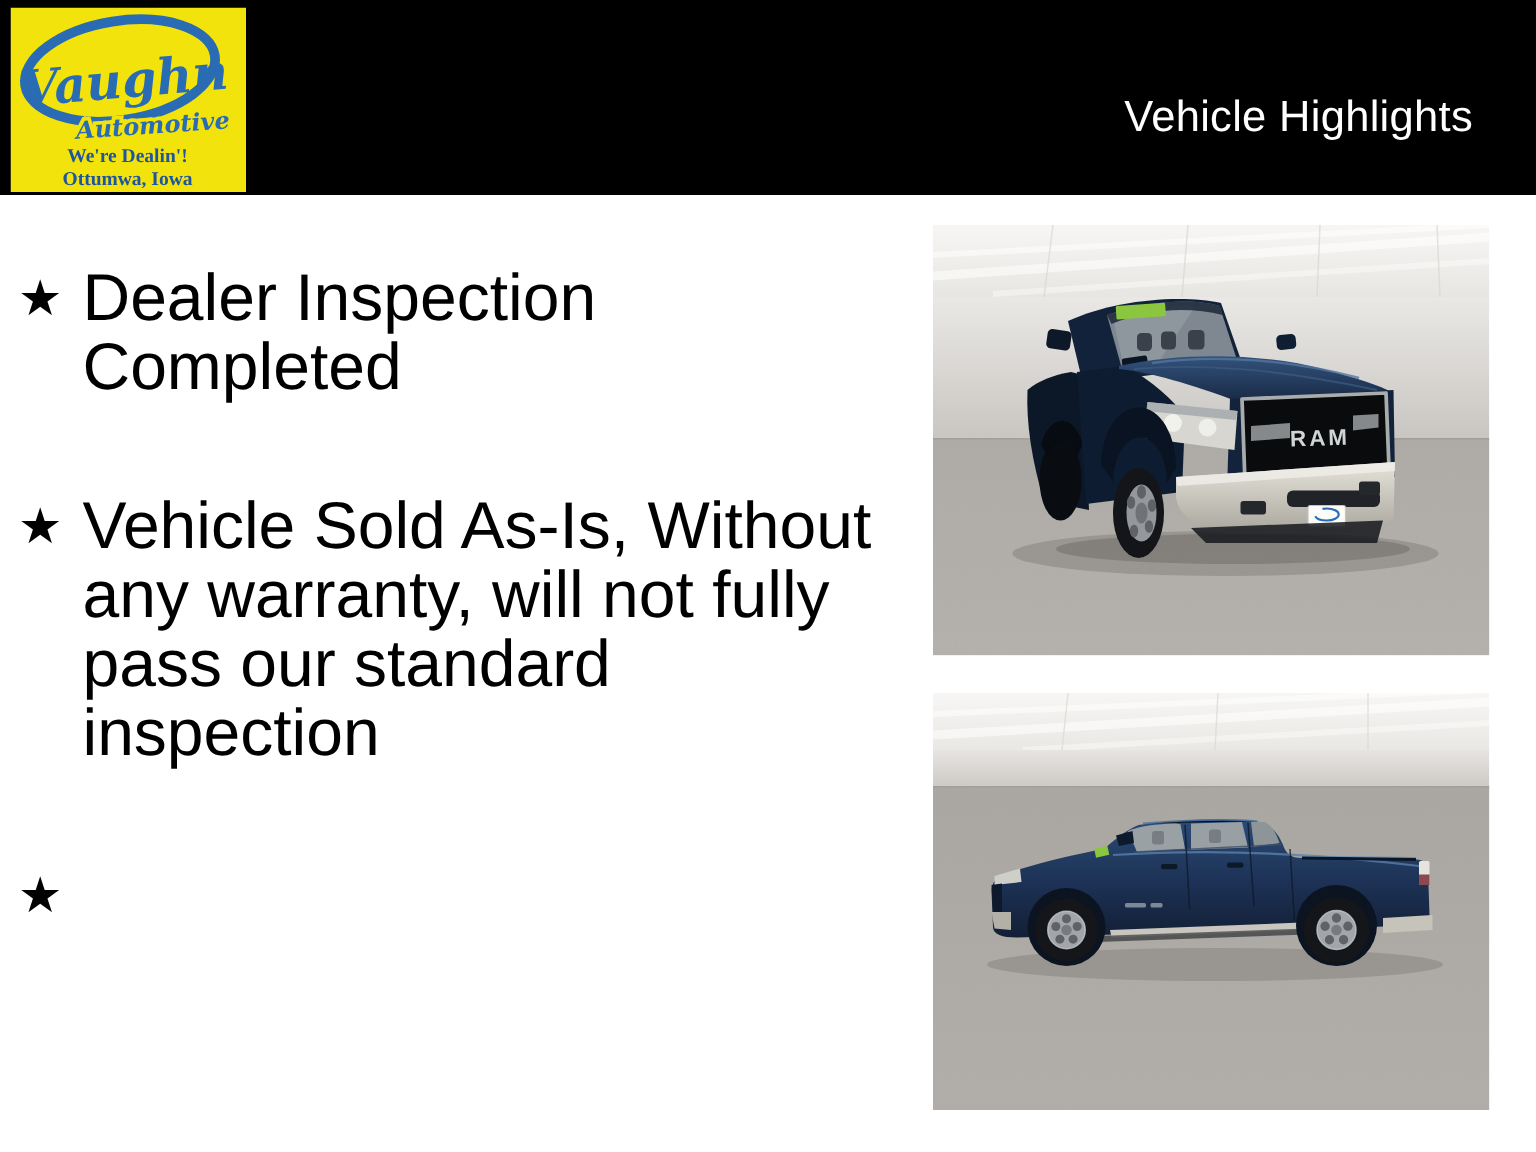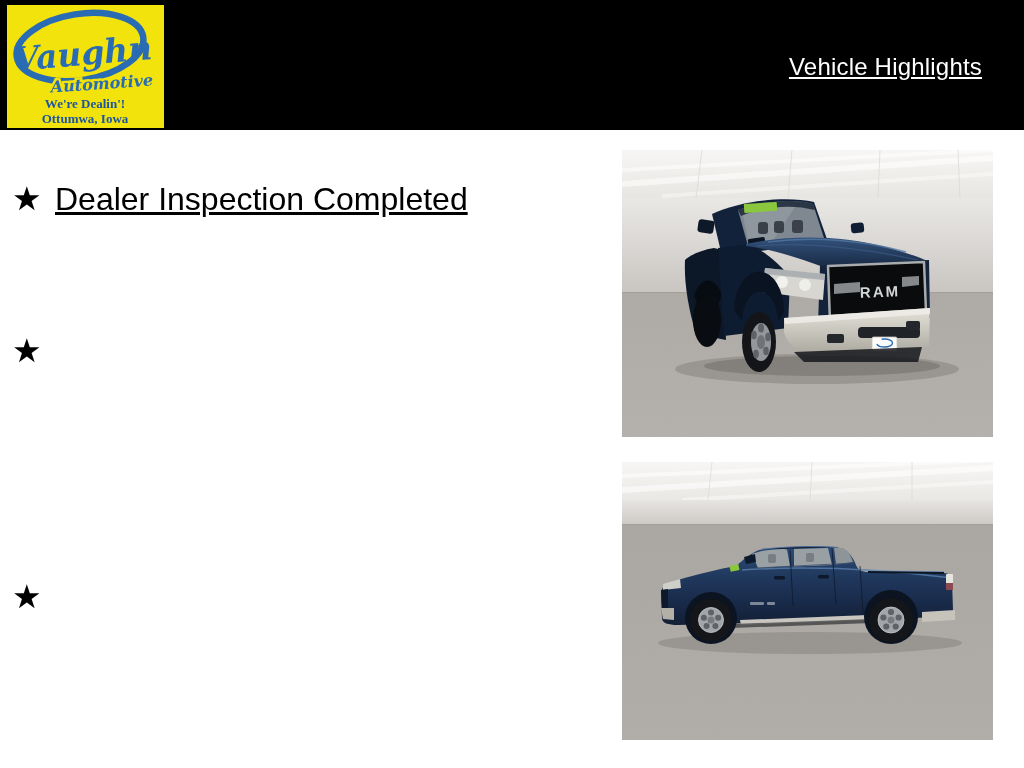--- a/index.html
+++ b/index.html
@@ -15,43 +15,41 @@
   .header-bar {
     position: absolute; top: 0; left: 0;
     width: 1024px; height: 130px;
     background: #000000;
   }
   .logo-box {
     position: absolute; top: 5px; left: 7px;
     width: 157px; height: 123px;
   }
   .page-title {
-    position: absolute; top: 50px; right: 42px;
-    color: #ffffff; font-size: 24px; line-height: 34px;
+    position: absolute; top: 61px; right: 42px;
+    color: #ffffff; font-size: 29px; line-height: 34px;
     letter-spacing: 0.2px;
-    text-decoration: underline;
   }
 
   
   .highlight {
     position: absolute; left: 12px;
     display: flex; align-items: flex-start;
     width: 600px;
   }
   .star {
     flex: 0 0 43px;
     font-family: "DejaVu Sans", sans-serif;
     font-size: 33px; line-height: 46px;
     color: #000000;
   }
   .htext {
-    font-size: 32px; line-height: 46px;
+    font-size: 44px; line-height: 46px;
     color: #000000;
     white-space: pre-line;
-    text-decoration: underline;
   }
   #highlight-1 { top: 176px; }
   #highlight-2 { top: 328px; }
   #highlight-3 { top: 574px; }
 
   
   .photo {
     position: absolute; left: 622px;
     width: 371px; overflow: hidden;
   }
@@ -75,20 +73,23 @@
   </div>
   <div class="page-title">Vehicle Highlights</div>
 </div>
 
 <div class="highlight" id="highlight-1">
   <span class="star">★</span>
   <span class="htext">Dealer Inspection Completed</span>
 </div>
 <div class="highlight" id="highlight-2">
   <span class="star">★</span>
+  <span class="htext">Vehicle Sold As-Is, Without
+any warranty, will not fully
+pass our standard inspection</span>
 </div>
 <div class="highlight" id="highlight-3">
   <span class="star">★</span>
 </div>
 
 <div class="photo" id="photo-front" role="img" aria-label="Front three-quarter view of a dark blue Ram pickup truck in a showroom">
   <svg viewBox="0 0 371 287" preserveAspectRatio="none">
     <defs>
       <linearGradient id="p1ceil" x1="0" y1="0" x2="0" y2="1">
           <stop offset="0" stop-color="#f7f6f4"></stop>

